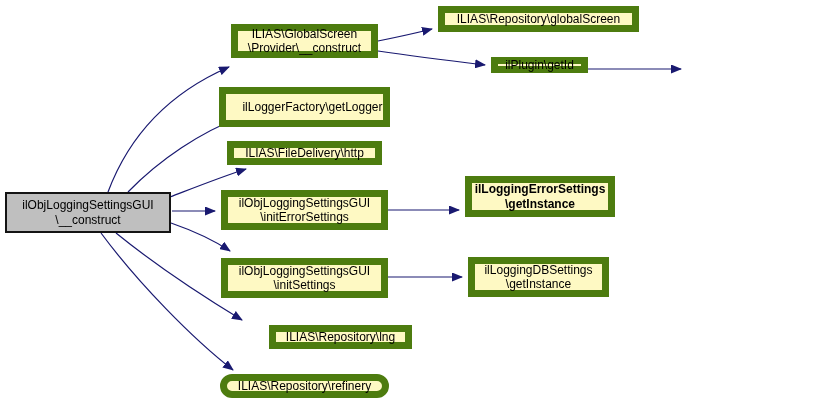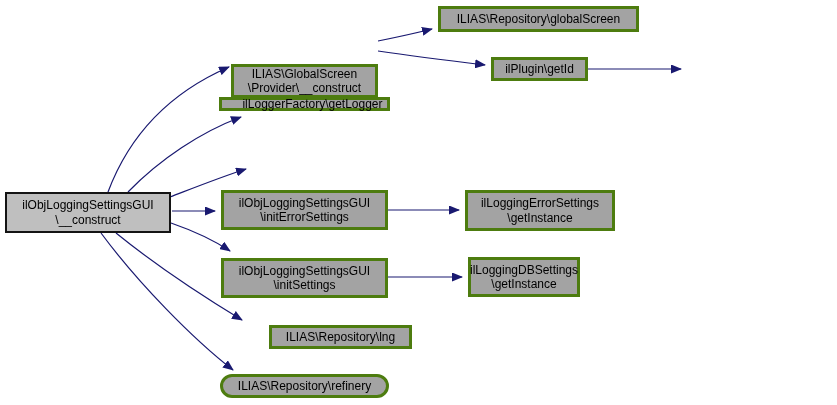--- a/index.html
+++ b/index.html
@@ -18,22 +18,22 @@
   #edges {
     position: absolute;
     left: 0;
     top: 0;
     width: 837px;
     height: 405px;
   }
   .node {
     position: absolute;
     box-sizing: border-box;
-    background: #a3a3a3;
-    border: 3px solid #4d7c0f;
+    background: #fef9c3;
+    border: 7px solid #4d7c0f;
     color: #000000;
     font-size: 12px;
     line-height: 14.5px;
     text-align: center;
     white-space: pre-line;
     display: flex;
     align-items: center;
     justify-content: center;
     cursor: pointer;
   }
@@ -63,28 +63,29 @@
         <path d="M 378,41 C 398,37 416,33 432,29" fill="none" stroke="#191970" stroke-width="1.2" marker-end="url(#arrowhead)"></path>
         <path d="M 378,51 C 412,56 452,61 485,65" fill="none" stroke="#191970" stroke-width="1.2" marker-end="url(#arrowhead)"></path>
         <path d="M 588,69 L 681,69" fill="none" stroke="#191970" stroke-width="1.2" marker-end="url(#arrowhead)"></path>
         <path d="M 388,210 L 459,210" fill="none" stroke="#191970" stroke-width="1.2" marker-end="url(#arrowhead)"></path>
         <path d="M 388,277 L 462,277" fill="none" stroke="#191970" stroke-width="1.2" marker-end="url(#arrowhead)"></path>
       </g>
   </svg>
 
 <div class="node highlight" style="left: 5px; top: 192px; width: 166px; height: 41px;">ilObjLoggingSettingsGUI
 \__construct</div>
-    <div class="node" style="left: 231px; top: 24px; width: 147px; height: 34px; margin-top: 40px;">ILIAS\GlobalScreen
+    <div class="node" style="left: 231px; top: 24px; width: 147px; height: 34px;">ILIAS\GlobalScreen
 \Provider\__construct</div>
     <div class="node" style="left: 438px; top: 6px; width: 201px; height: 26px;">ILIAS\Repository\globalScreen</div>
-    <div class="node" style="left: 491px; top: 57px; width: 97px; height: 24px;">ilPlugin\getId</div>
-    <div class="node" style="left: 219px; top: 97px; width: 171px; height: 14px; padding-left: 16px;">ilLoggerFactory\getLogger</div>
+    <div class="node" style="left: 491px; top: 57px; width: 97px; height: 16px;">ilPlugin\getId</div>
+    <div class="node" style="left: 219px; top: 87px; width: 171px; height: 40px; padding-left: 16px;">ilLoggerFactory\getLogger</div>
+    <div class="node" style="left: 227px; top: 141px; width: 155px; height: 24px;">ILIAS\FileDelivery\http</div>
     <div class="node" style="left: 221px; top: 190px; width: 167px; height: 40px;">ilObjLoggingSettingsGUI
 \initErrorSettings</div>
-    <div class="node" style="left: 465px; top: 190px; width: 150px; height: 41px;">ilLoggingErrorSettings
+    <div class="node" style="left: 465px; top: 176px; width: 150px; height: 41px; font-weight: bold;">ilLoggingErrorSettings
 \getInstance</div>
     <div class="node" style="left: 221px; top: 258px; width: 167px; height: 40px;">ilObjLoggingSettingsGUI
 \initSettings</div>
-    <div class="node" style="left: 468px; top: 257px; width: 112px; height: 40px;">ilLoggingDBSettings
+    <div class="node" style="left: 468px; top: 257px; width: 141px; height: 40px;">ilLoggingDBSettings
 \getInstance</div>
     <div class="node" style="left: 234px; top: 325px; width: 143px; height: 24px; margin-left: 35px;">ILIAS\Repository\lng</div>
     <div class="node" style="left: 220px; top: 374px; width: 169px; height: 24px; border-radius: 12px;">ILIAS\Repository\refinery</div>
   </div>
 
 </body></html>

